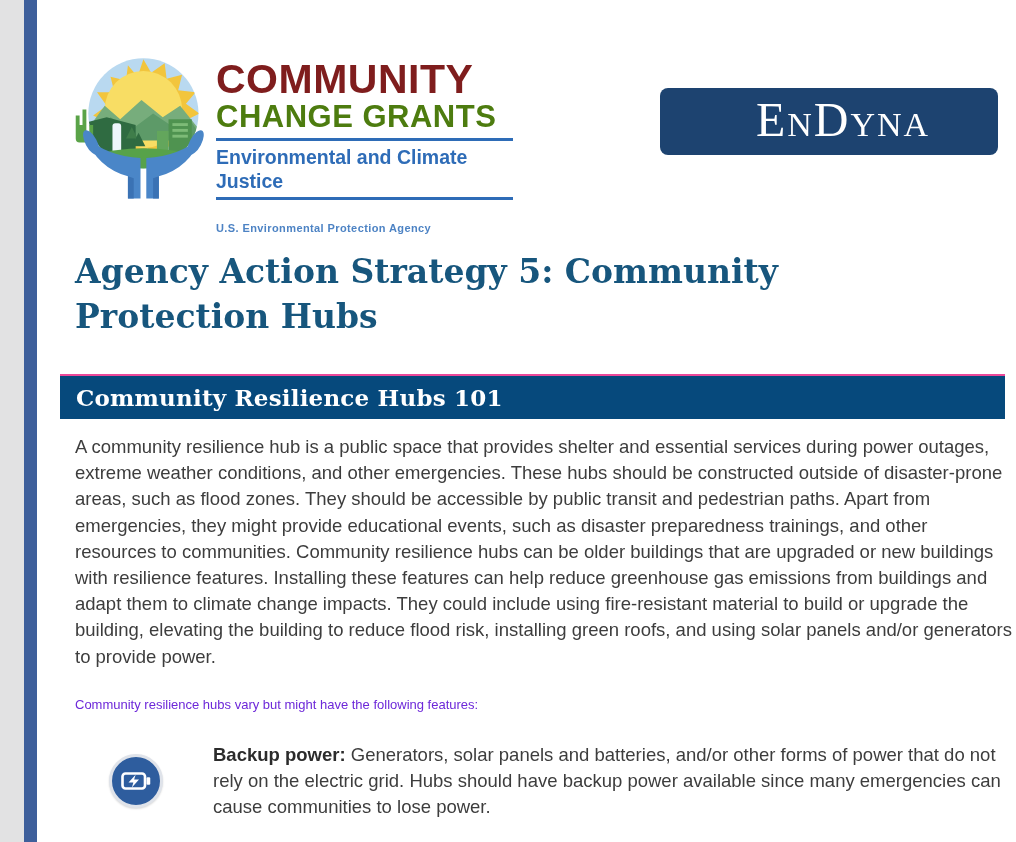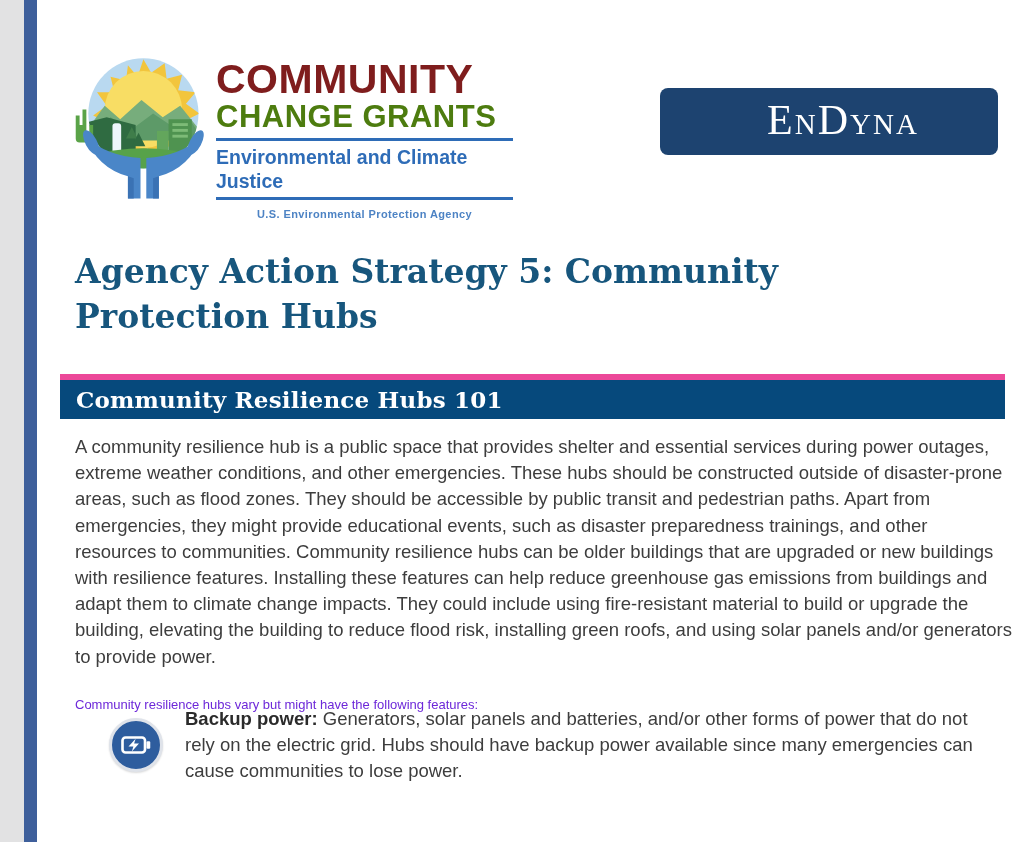--- a/index.html
+++ b/index.html
@@ -29,61 +29,61 @@
     line-height: 42px; font-family: "Liberation Sans", sans-serif;
   }
   .epa-line2 {
     color: #4d7c0f; font-weight: bold; font-size: 31px; letter-spacing: 0.5px;
     line-height: 34px;
   }
   .epa-rule { border: none; border-top: 3px solid #2e6cb7; width: 297px; margin: 4px 0 4px 0; }
   .epa-line3 { color: #2e6cb7; font-weight: bold; font-size: 19.5px; line-height: 24px; }
   .epa-line4 {
     color: #4d83c4; font-weight: bold; font-size: 11px; letter-spacing: 0.4px;
-    text-align: center; width: 297px; margin-top: 8px;
+    width: 297px; margin-top: 22px;
   }
   .endyna {
     position: absolute; left: 623px; top: 88px; width: 338px; height: 67px;
     background: #1d4370; border-radius: 8px;
     display: flex; align-items: center; justify-content: center;
   }
   .endyna-text {
     color: #ffffff; font-family: "Liberation Serif", serif;
-    font-variant: small-caps; font-size: 42px; letter-spacing: 2px; line-height: 1;
+    font-variant: small-caps; font-size: 48px; letter-spacing: 2px; line-height: 1;
     padding-bottom: 4px;
     margin-left: 28px;
   }
 
   
   .doc-title {
     position: absolute; left: 38px; top: 249px; width: 800px;
     font-family: "DejaVu Serif", "Liberation Serif", serif;
     font-weight: bold; font-size: 33px; line-height: 45px; color: #17567d;
   }
   .section-bar {
     position: absolute; left: 23px; top: 374px; width: 945px; height: 45px;
-    background: #06497c; border-top: 6px solid #ec4899;
+    background: #06497c; border-top: 2px solid #ec4899;
     display: flex; align-items: center;
   }
   .section-bar-title {
     color: #ffffff; font-family: "DejaVu Serif", "Liberation Serif", serif;
     font-weight: bold; font-size: 23px; padding-left: 16px; letter-spacing: 0.2px;
   }
   .body-copy {
     position: absolute; left: 38px; top: 434px; width: 938px;
     color: #3d3d3d; font-size: 18.5px; line-height: 26.2px;
     font-family: Liberation Sans, sans-serif;
   }
   .features-intro {
     position: absolute; left: 38px; top: 692px; width: 938px;
     color: #6d28d9; font-size: 13px; line-height: 26.2px;
   }
   .feature-row {
-    position: absolute; left: 38px; top: 706px; width: 938px;
-    display: flex; align-items: flex-start;
+    position: absolute; left: 38px; top: 742px; width: 938px;
+    display: flex; align-items: flex-start; justify-content: space-between;
   }
   .feature-icon-wrap {
     width: 54px; height: 54px; margin-left: 34px; margin-top: 12px;
     border-radius: 50%; background: #2e5d9e; border: 3px solid #dfe3ea;
     display: flex; align-items: center; justify-content: center; flex-shrink: 0;
     box-shadow: 0 1px 2px rgba(0,0,0,0.15);
   }
   .feature-text {
     margin-left: 22px; width: 800px;
     color: #3d3d3d; font-size: 18.5px; line-height: 26.2px;

